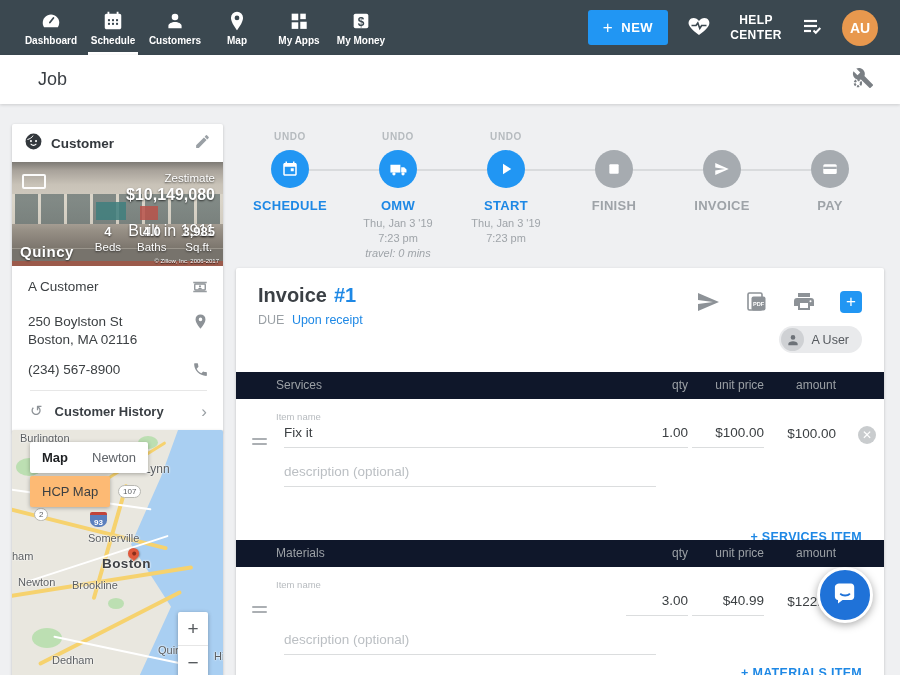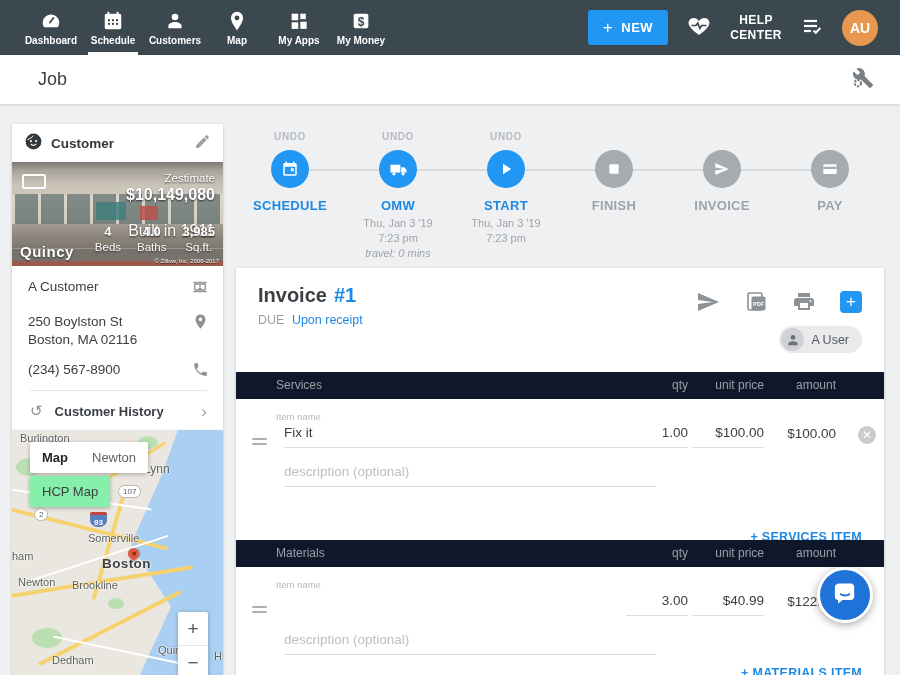--- a/index.html
+++ b/index.html
@@ -80,21 +80,21 @@
            padding:1px 4px; text-shadow:none; }
   .i93 { position:absolute; width:17px; height:15px; background:#5A7FBE; border-radius:2px 2px 45% 45%; color:#fff;
          font-size:8px; font-weight:bold; text-align:center; line-height:15px; border-top:3px solid #C2443B; }
   .pin { position:absolute; width:11px; height:11px; background:#E0593C; border-radius:50% 50% 50% 0;
          transform:rotate(-45deg); box-shadow:0 1px 2px rgba(0,0,0,.4); }
   .pin::after { content:""; position:absolute; left:3.5px; top:3.5px; width:4px; height:4px; border-radius:50%; background:#8a2f1c; }
   .maptype { position:absolute; left:18px; top:12px; display:flex; background:#fff; box-shadow:0 1px 4px rgba(0,0,0,.3); border-radius:2px; }
   .maptype .mt { padding:8px 12px; font-size:13px; cursor:pointer; }
   .mt-map { font-weight:bold; color:#1E2023; }
   .mt-hybrid { color:#5F6368; }
-  .hcpmap { position:absolute; left:18px; top:46px; background:#86efac; box-shadow:0 1px 4px rgba(0,0,0,.3); border-radius:2px;
+  .hcpmap { position:absolute; left:18px; top:46px; background:#fdba74; box-shadow:0 1px 4px rgba(0,0,0,.3); border-radius:2px;
             padding:8px 12px; font-size:13px; color:#3C4043; cursor:pointer; }
   .zoomctl { position:absolute; right:15px; top:182px; width:30px; background:#fff; box-shadow:0 1px 4px rgba(0,0,0,.3); border-radius:2px; }
   .zoomctl .zbtn { height:33px; display:flex; align-items:center; justify-content:center; font-size:19px; color:#565A5E; cursor:pointer; }
   .zoomctl .zdiv { border-top:1px solid #E6E6E6; }
 
   
   .pipeline { position:absolute; left:236px; top:128px; width:648px; height:140px; }
   .pl-line { position:absolute; left:54px; right:54px; top:41px; height:2px; background:#D9DBDD; }
   .steps { position:relative; display:flex; height:100%; }
   .step { position:relative; width:108px; height:100%; text-align:center; }

